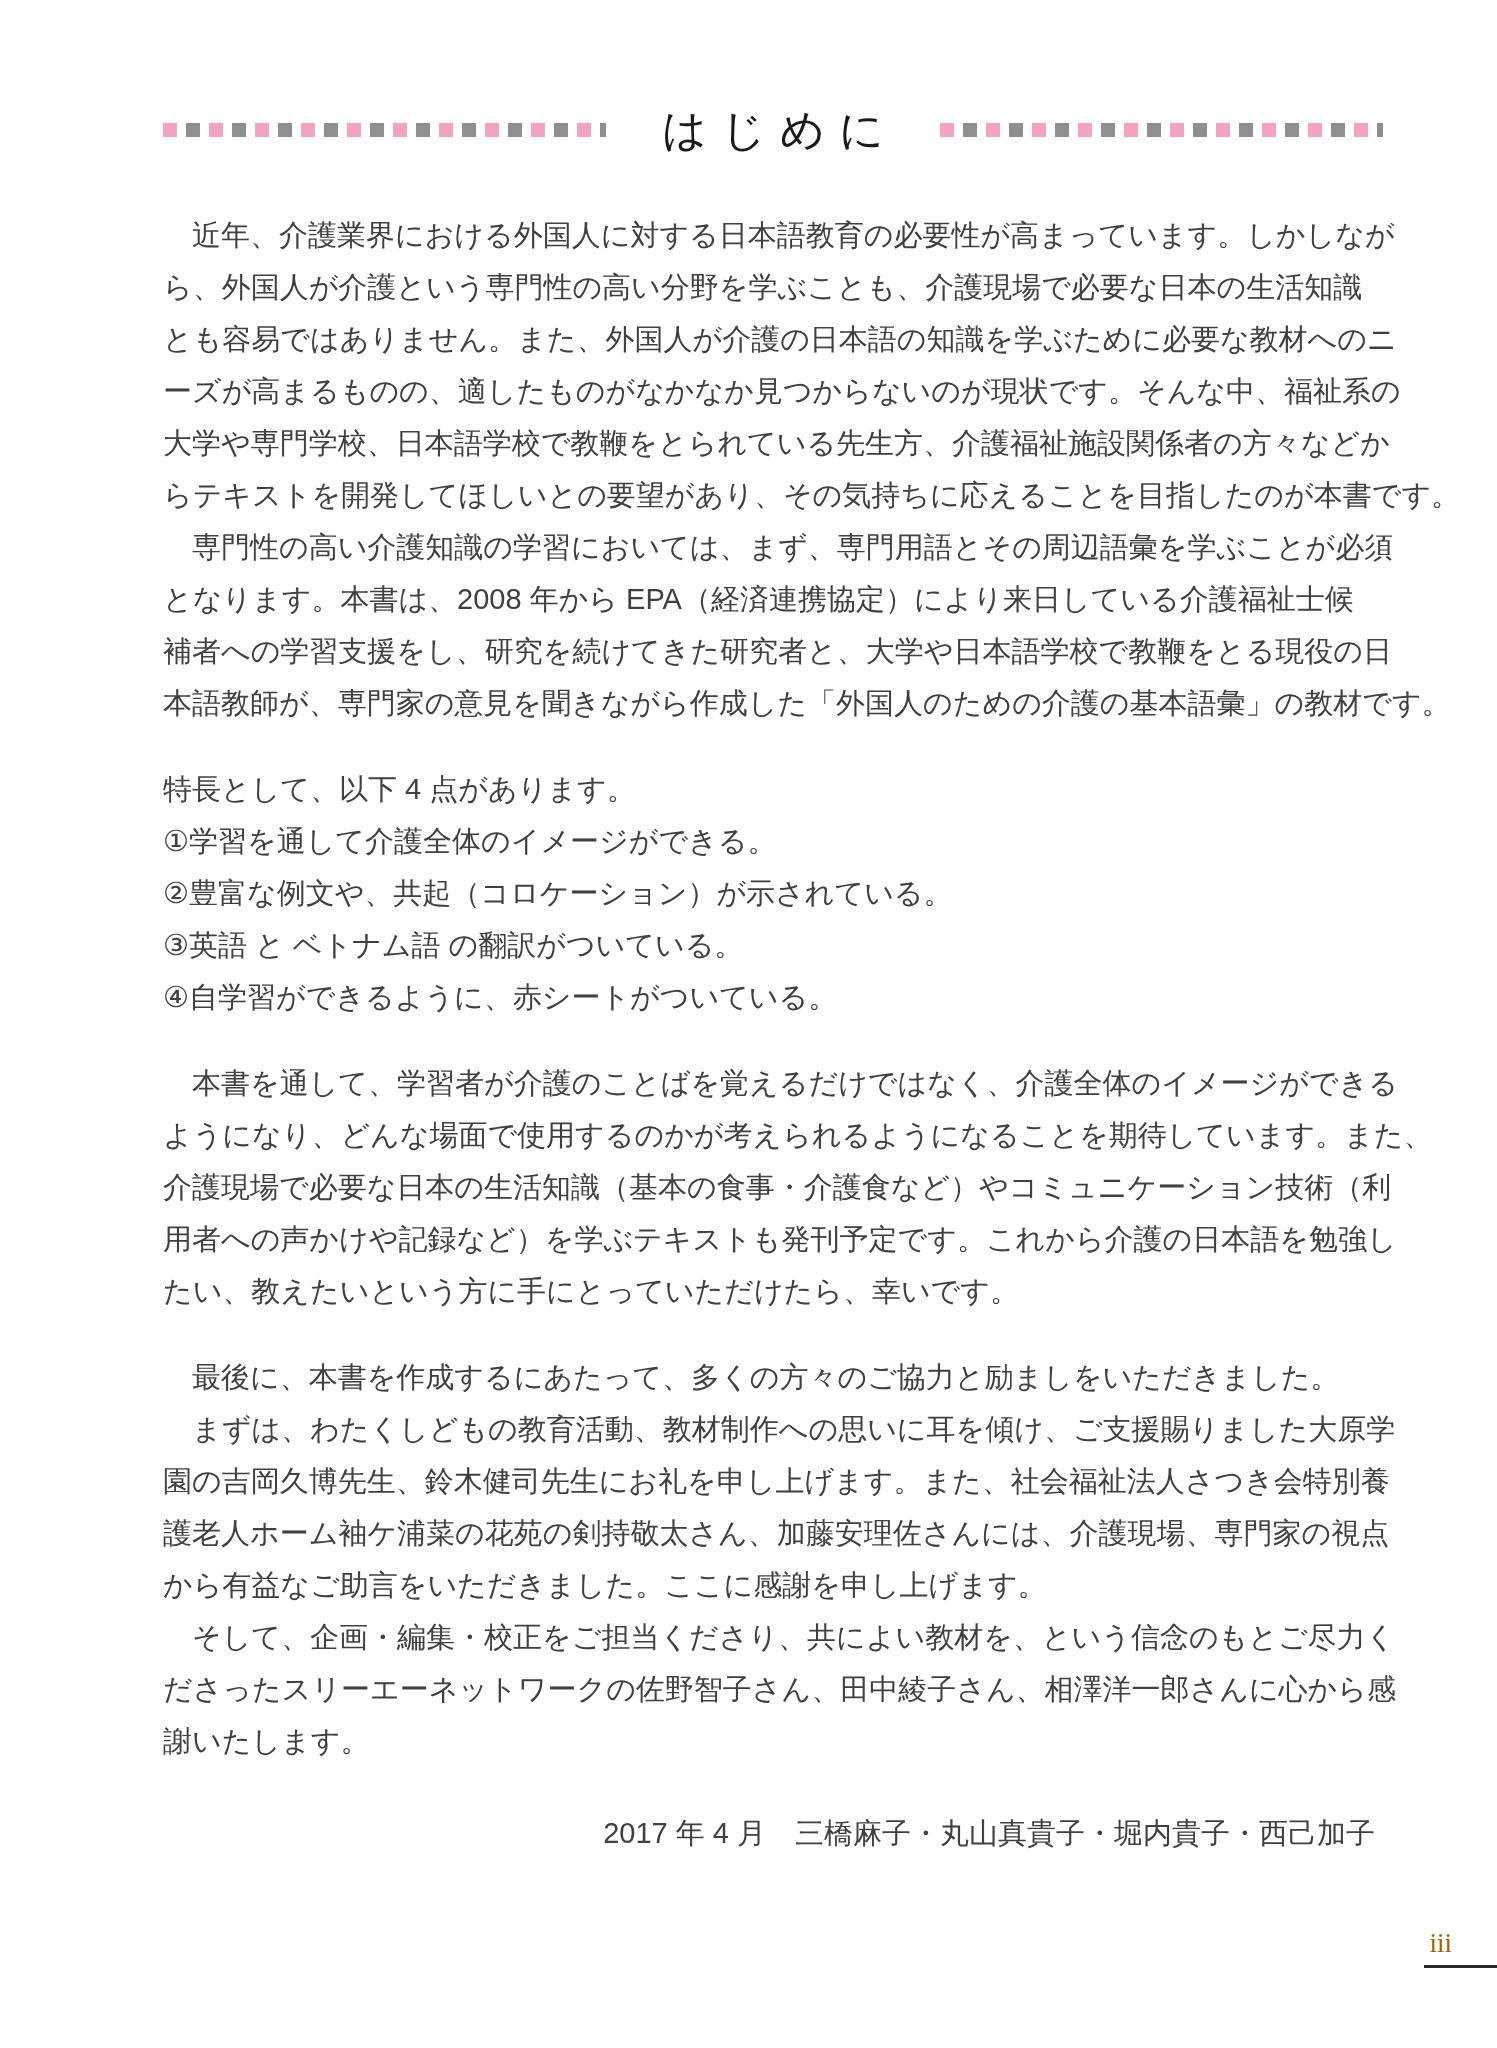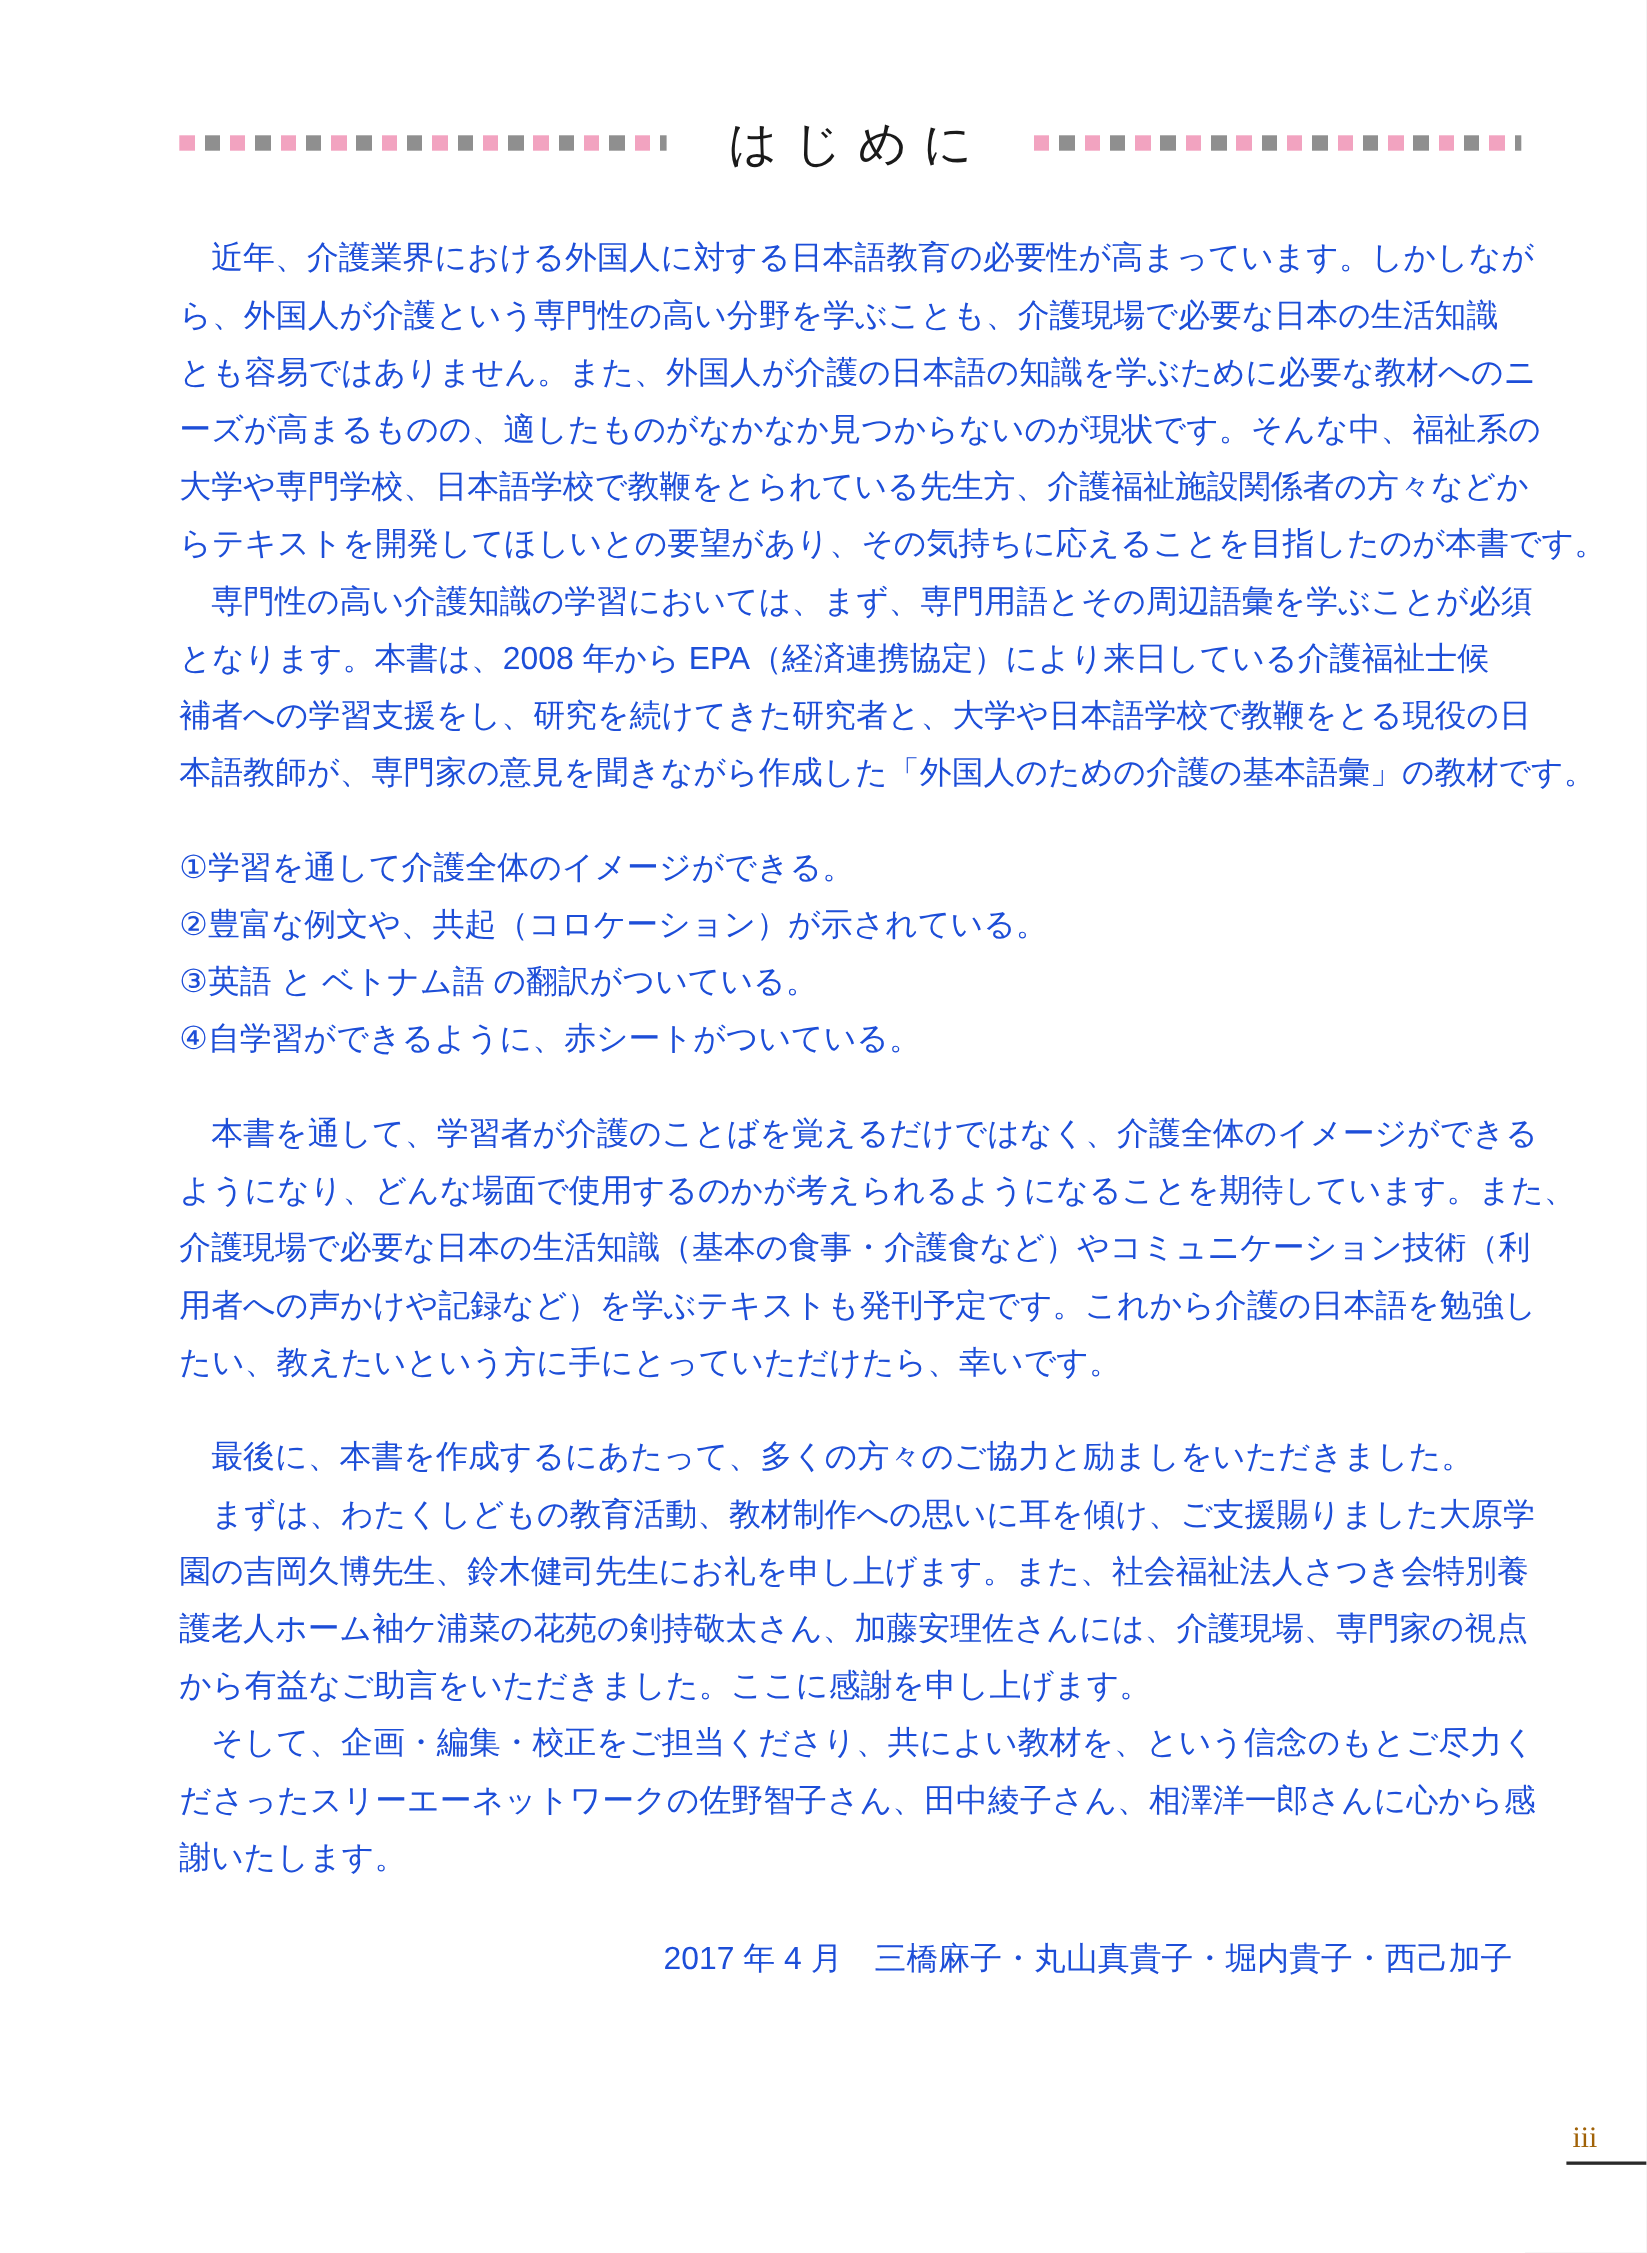--- a/index.html
+++ b/index.html
@@ -22,21 +22,21 @@
       #f2a3c0 0 14px, transparent 14px 23px,
       #8f8f8f 23px 37px, transparent 37px 46px);
   }
   .title{
     margin:0;font-size:44px;font-weight:500;color:#1a1a1a;
     letter-spacing:14px;text-indent:14px;white-space:nowrap;
   }
   
   .body{
     position:absolute;left:163px;top:209px;width:1220px;
-    font-size:29px;line-height:52px;color:#1d4ed8;
+    font-size:29px;line-height:52px;color:#404040;
   }
   .block{margin:0;}
   .line{white-space:nowrap;}
   .line.first{text-indent:1em;}
   .mt{margin-top:34px;}
   .sig{
     margin-top:40px;text-align:right;padding-right:8px;white-space:nowrap;
   }
   
   .pageno{
@@ -71,20 +71,21 @@
     </div>
 
     <div class="block">
       <div class="line first">専門性の高い介護知識の学習においては、まず、専門用語とその周辺語彙を学ぶことが必須</div>
       <div class="line">となります。本書は、2008 年から EPA（経済連携協定）により来日している介護福祉士候</div>
       <div class="line">補者への学習支援をし、研究を続けてきた研究者と、大学や日本語学校で教鞭をとる現役の日</div>
       <div class="line">本語教師が、専門家の意見を聞きながら作成した「外国人のための介護の基本語彙」の教材です。</div>
     </div>
 
     <div class="block mt">
+      <div class="line">特長として、以下 4 点があります。</div>
       <div class="line">①学習を通して介護全体のイメージができる。</div>
       <div class="line">②豊富な例文や、共起（コロケーション）が示されている。</div>
       <div class="line">③英語 と ベトナム語 の翻訳がついている。</div>
       <div class="line">④自学習ができるように、赤シートがついている。</div>
     </div>
 
     <div class="block mt">
       <div class="line first">本書を通して、学習者が介護のことばを覚えるだけではなく、介護全体のイメージができる</div>
       <div class="line">ようになり、どんな場面で使用するのかが考えられるようになることを期待しています。また、</div>
       <div class="line">介護現場で必要な日本の生活知識（基本の食事・介護食など）やコミュニケーション技術（利</div>

